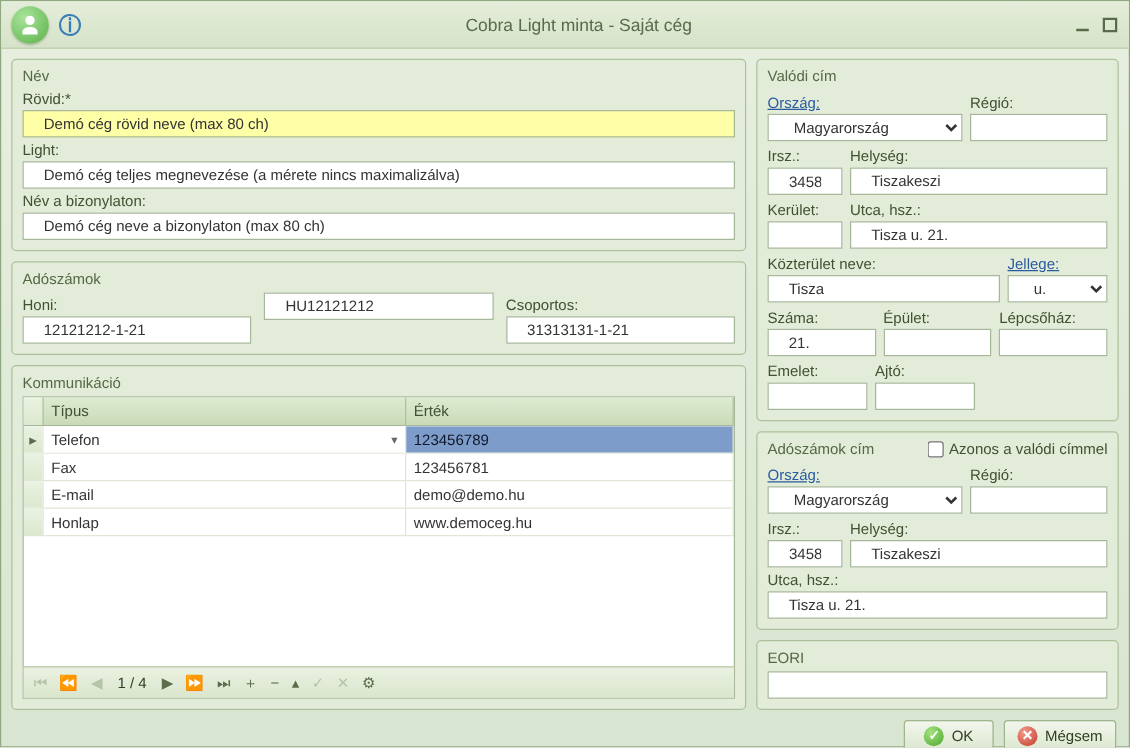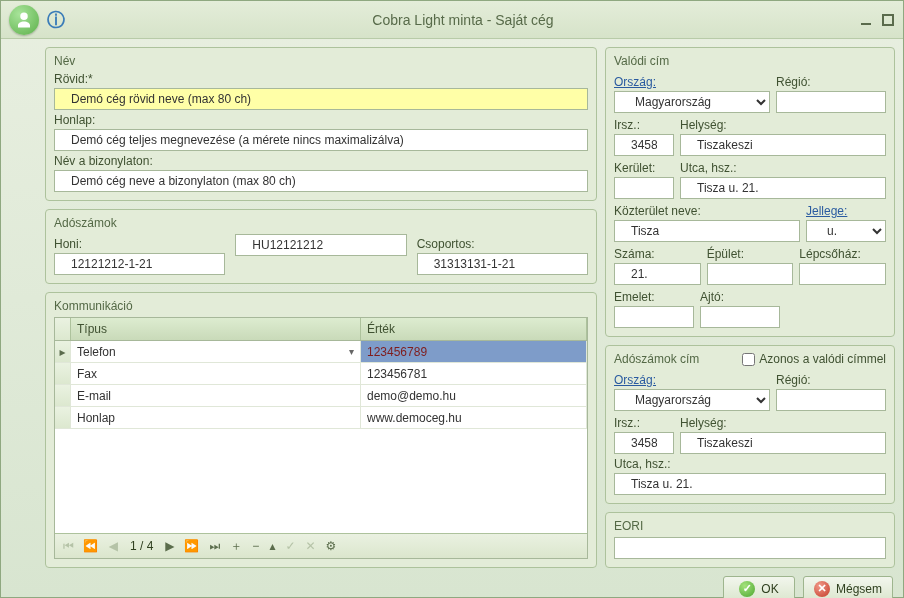--- a/index.html
+++ b/index.html
@@ -73,21 +73,20 @@
     align-items: center;
     justify-content: center;
     cursor: pointer;
     color: #5a6b4c;
   }
   .content {
     flex: 1;
     padding: 8px;
     display: flex;
     gap: 8px;
-    margin-left: 36px;
   }
   .col-left { flex: 1; display: flex; flex-direction: column; gap: 8px; }
   .col-right { width: 290px; display: flex; flex-direction: column; gap: 8px; }
   .panel {
     background: #e3ecd8;
     border: 1px solid #adc29c;
     border-radius: 4px;
     padding: 6px 8px 8px;
   }
   .panel-title {
@@ -152,21 +151,21 @@
     border-right: 1px solid #e0e7d8;
     font-size: 12px;
     display: flex;
     align-items: center;
   }
   .col-indicator { width: 16px; background: linear-gradient(#eaf2e1,#dce8cf); border-right:1px solid #c2d2b2; justify-content:center; color:#5a6b4c; font-size:10px;}
   .col-type { width: 290px; }
   .col-val { flex: 1; }
   .grid-row.selected { background: #ffffff; }
   .grid-row.selected .col-type { background: #fff; }
-  .grid-row.selected .col-val { background: #7e9cc9; color: #7f1d1d; }
+  .grid-row.selected .col-val { background: #7e9cc9; color: #0f172a; }
   .type-ctrl { display:flex; align-items:center; justify-content:space-between; width:100%; }
   .type-ctrl .dd { color:#666; font-size:10px; }
   .nav-bar {
     height: 25px;
     background: linear-gradient(#eaf1e1,#dbe6cd);
     border-top: 1px solid #adc29c;
     display: flex;
     align-items: center;
     gap: 6px;
     padding: 0 6px;
@@ -248,21 +247,21 @@
   </div>
 
   <div class="content">
 
     <div class="col-left">
 
       <div class="panel">
         <div class="panel-title">Név</div>
         <span class="field-label">Rövid:*</span>
         <input class="text highlight" value="Demó cég rövid neve (max 80 ch)" style="">
-        <span class="field-label">Honlap:</span>
+        <span class="field-label">Light:</span>
         <input class="text" value="Demó cég teljes megnevezése (a mérete nincs maximalizálva)" style="">
         <span class="field-label">Név a bizonylaton:</span>
         <input class="text" value="Demó cég neve a bizonylaton (max 80 ch)" style="">
       </div>
 
       <div class="panel">
         <div class="panel-title">Adószámok</div>
         <div class="tax-row">
           <div>
             <span class="field-label">Honi:</span>

